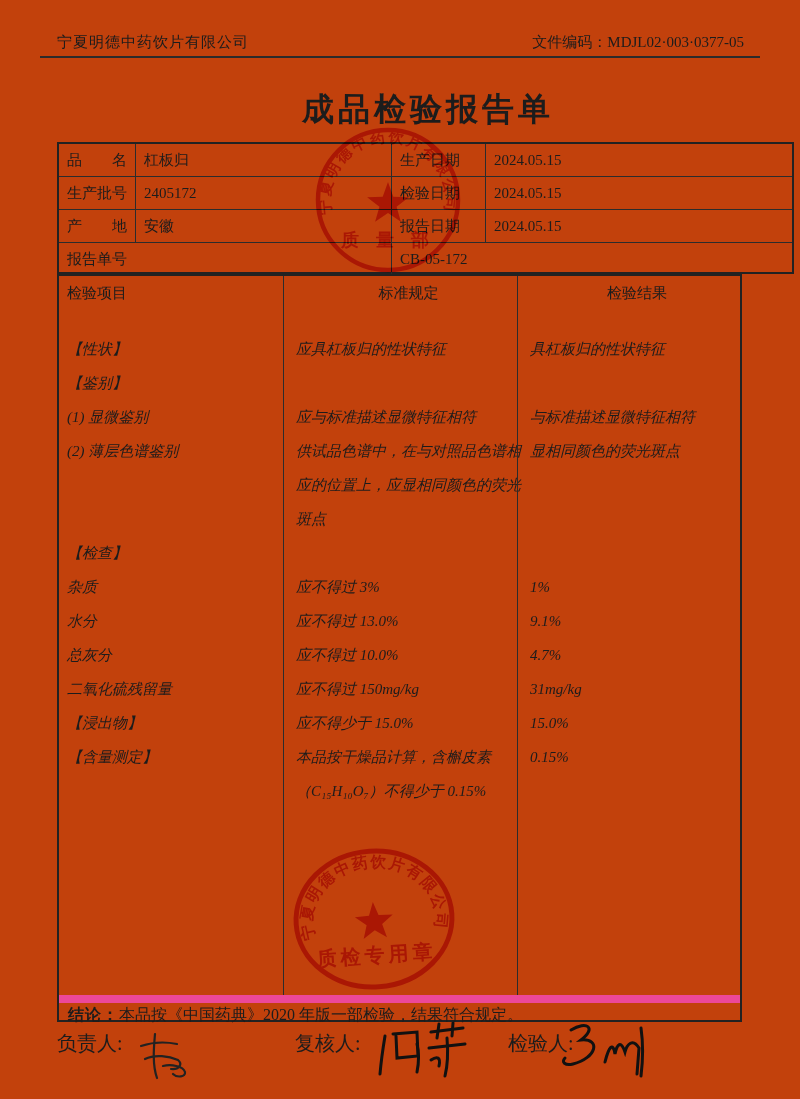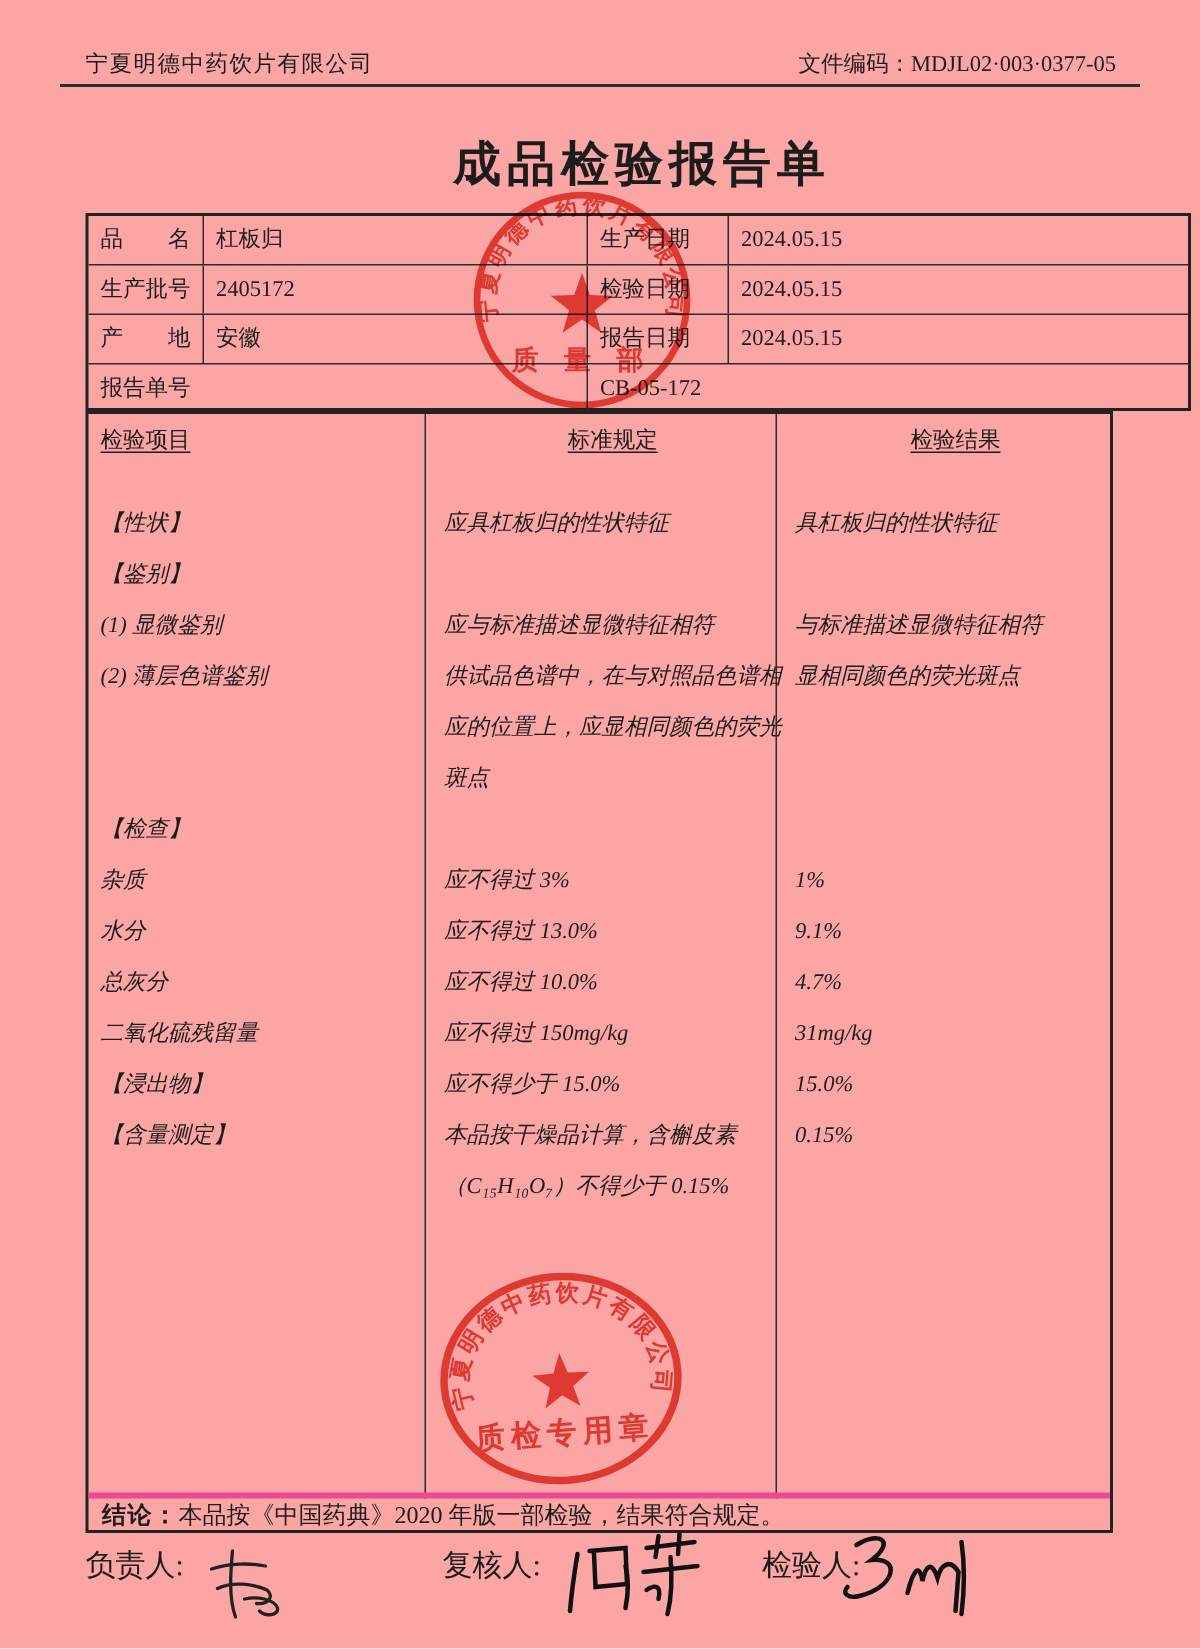--- a/index.html
+++ b/index.html
@@ -1,16 +1,16 @@
 <!DOCTYPE html>
 <html style="--stamp-red: #dc4237; --ink: #1c1c1c;"><head>
 <meta charset="utf-8">
 <style>
   html,body{margin:0;padding:0;background:#ffffff;}
-  .page{position:relative;width:800px;height:1099px;background:#fca5a5;overflow:hidden;
+  .page{position:relative;width:800px;height:1099px;background:#c2410c;overflow:hidden;
         font-family:"Liberation Serif","DejaVu Serif",serif;color:#1c1c1c;}
   
   .hdr-company{position:absolute;left:57px;top:33px;font-size:15px;letter-spacing:1px;}
   .hdr-code{position:absolute;right:56px;top:33px;font-size:15px;}
   .hdr-rule{position:absolute;left:40px;top:56px;width:720px;height:2px;background:#2b2b2b;}
   
   .title{position:absolute;left:0;top:88px;width:800px;text-align:center;
          font-size:32px;font-weight:bold;letter-spacing:4px;padding-left:28px;}
   
   .info-table{position:absolute;left:57px;top:142px;width:737px;height:132px;
@@ -24,26 +24,26 @@
   
   .main-table{position:absolute;left:57px;top:274px;width:685px;height:748px;
               border:2px solid #222;box-sizing:border-box;font-size:15px;}
   .mt-row{display:grid;grid-template-columns:224px 234px 1fr;}
   .mt-head{height:56px;}
   .mt-line{height:34px;line-height:34px;font-style:italic;}
   .mt-fill{height:191px;}
   .mt-cell{padding-left:8px;white-space:nowrap;overflow:visible;}
   .mt-cell.bl{border-left:1px solid #2c2c2c;}
   .mt-head .mt-cell{padding-top:8px;}
-  .head-label{text-decoration:underline;text-underline-offset:3px;}
+  .head-label{text-underline-offset:3px;}
   .mt-head .c{text-align:center;padding-left:16px;}
   .std{padding-left:12px;}
   .res{padding-left:12px;}
   .conclusion-row{position:absolute;left:0;bottom:0;width:100%;height:25px;line-height:24px;
-                  border-top:4px solid #ec4899;box-sizing:border-box;padding-left:9px;font-size:16px;}
+                  border-top:8px solid #ec4899;box-sizing:border-box;padding-left:9px;font-size:16px;}
   .conclusion-row b{letter-spacing:1px;}
   
   .sig-label{position:absolute;top:1030px;font-size:20px;}
   .sig-resp{left:57px;} .sig-rev{left:295px;} .sig-insp{left:508px;}
   .sig-svg{position:absolute;}
   
   .stamp{position:absolute;mix-blend-mode:multiply;opacity:.88;}
   .stamp svg text{font-family:"Liberation Sans","DejaVu Sans",sans-serif;font-weight:bold;}
 </style>
 </head>

